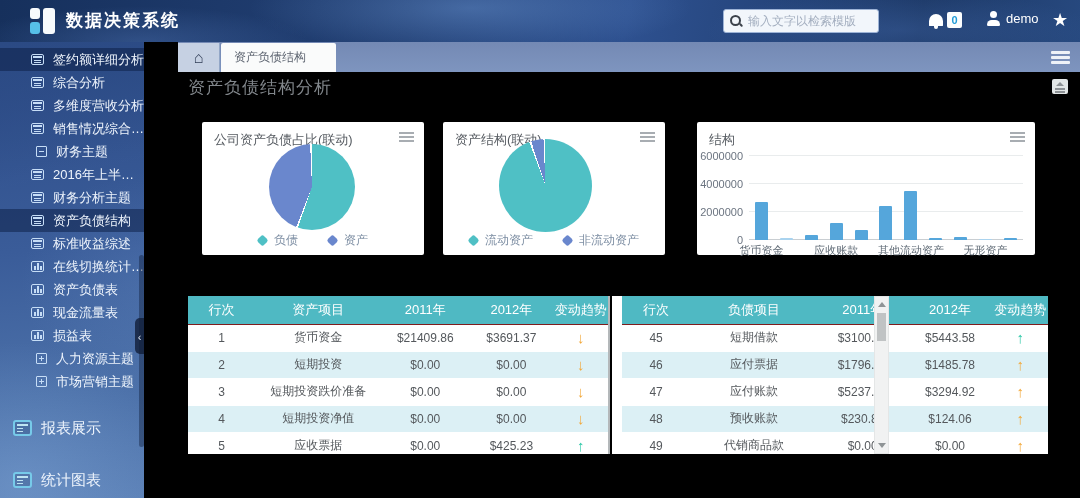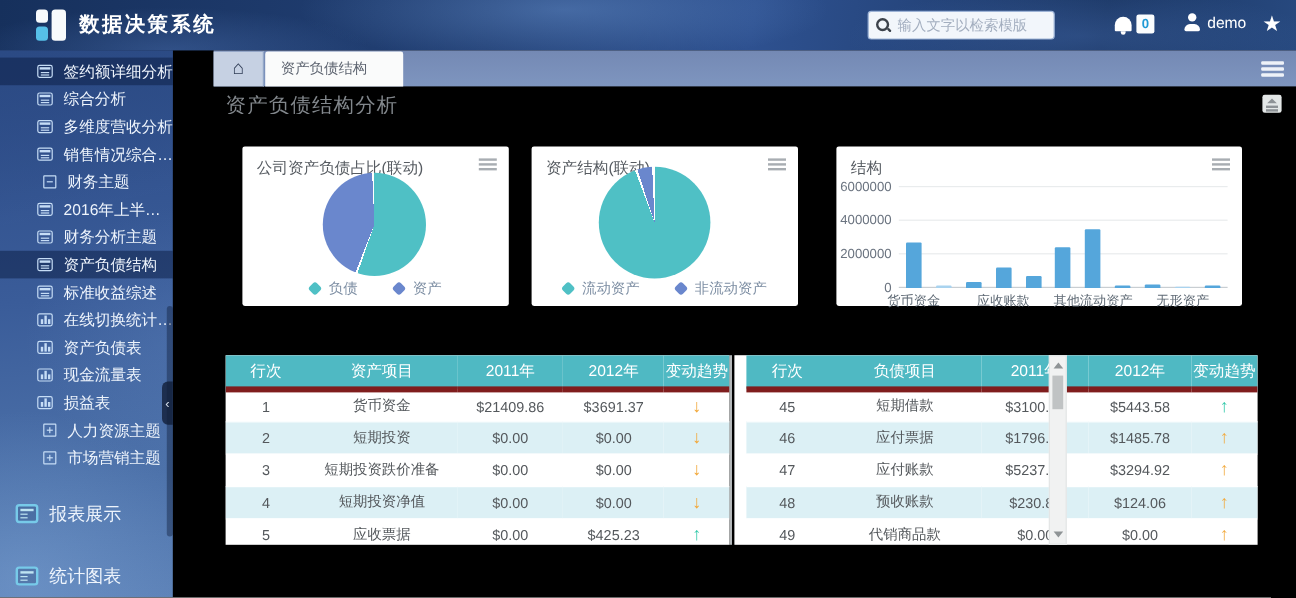--- a/index.html
+++ b/index.html
@@ -116,21 +116,21 @@
   .xlabels { position:absolute; left:52px; right:12px; top:121px; height:14px; display:flex; }
   .xslot { flex:1; position:relative; }
   .xslot span { position:absolute; left:50%; transform:translateX(-50%); white-space:nowrap; font-size:11px; color:#5f6a75; }
 
   
   .tablebox { position:absolute; top:224px; height:158px; overflow:hidden; background:#fff; }
   .tb-left { left:10px; width:420px; }
   .tb-right { left:434px; width:436px; padding-left:10px; }
   .table-divider { position:absolute; left:430px; top:224px; width:2px; height:158px; background:#b4b8ba; }
   table { width:100%; border-collapse:collapse; table-layout:fixed; }
-  th { background:var(--header-teal,#4fb9c3); color:#fff; font-weight:normal; font-size:13px; height:28px; border-bottom:5px solid #7f1d1d; }
+  th { background:var(--header-teal,#4fb9c3); color:#fff; font-weight:normal; font-size:13px; height:28px; border-bottom:1px solid #7f1d1d; }
   td { height:27px; text-align:center; font-size:12px; color:#54585c; border-bottom:1px solid #fff; }
   tbody tr:nth-child(even) { background:var(--alt-row,#dcf0f5); }
   col.c1 { width:16%; } col.c2 { width:30%; } col.c3 { width:21%; } col.c4 { width:20%; } col.c5 { width:13%; }
   td.trend { font-size:15px; }
 
   .vscroll { position:absolute; left:696px; top:224px; width:15px; height:158px; background:#f1f2f2; border:1px solid #e4e6e6; }
   .sb-up, .sb-down { position:absolute; left:0; width:13px; height:13px; }
   .sb-up { top:1px; } .sb-down { bottom:1px; }
   .sb-up::before { content:""; position:absolute; left:3px; top:4px; border-left:4px solid transparent; border-right:4px solid transparent; border-bottom:5px solid #8f9496; }
   .sb-down::before { content:""; position:absolute; left:3px; bottom:4px; border-left:4px solid transparent; border-right:4px solid transparent; border-top:5px solid #8f9496; }

